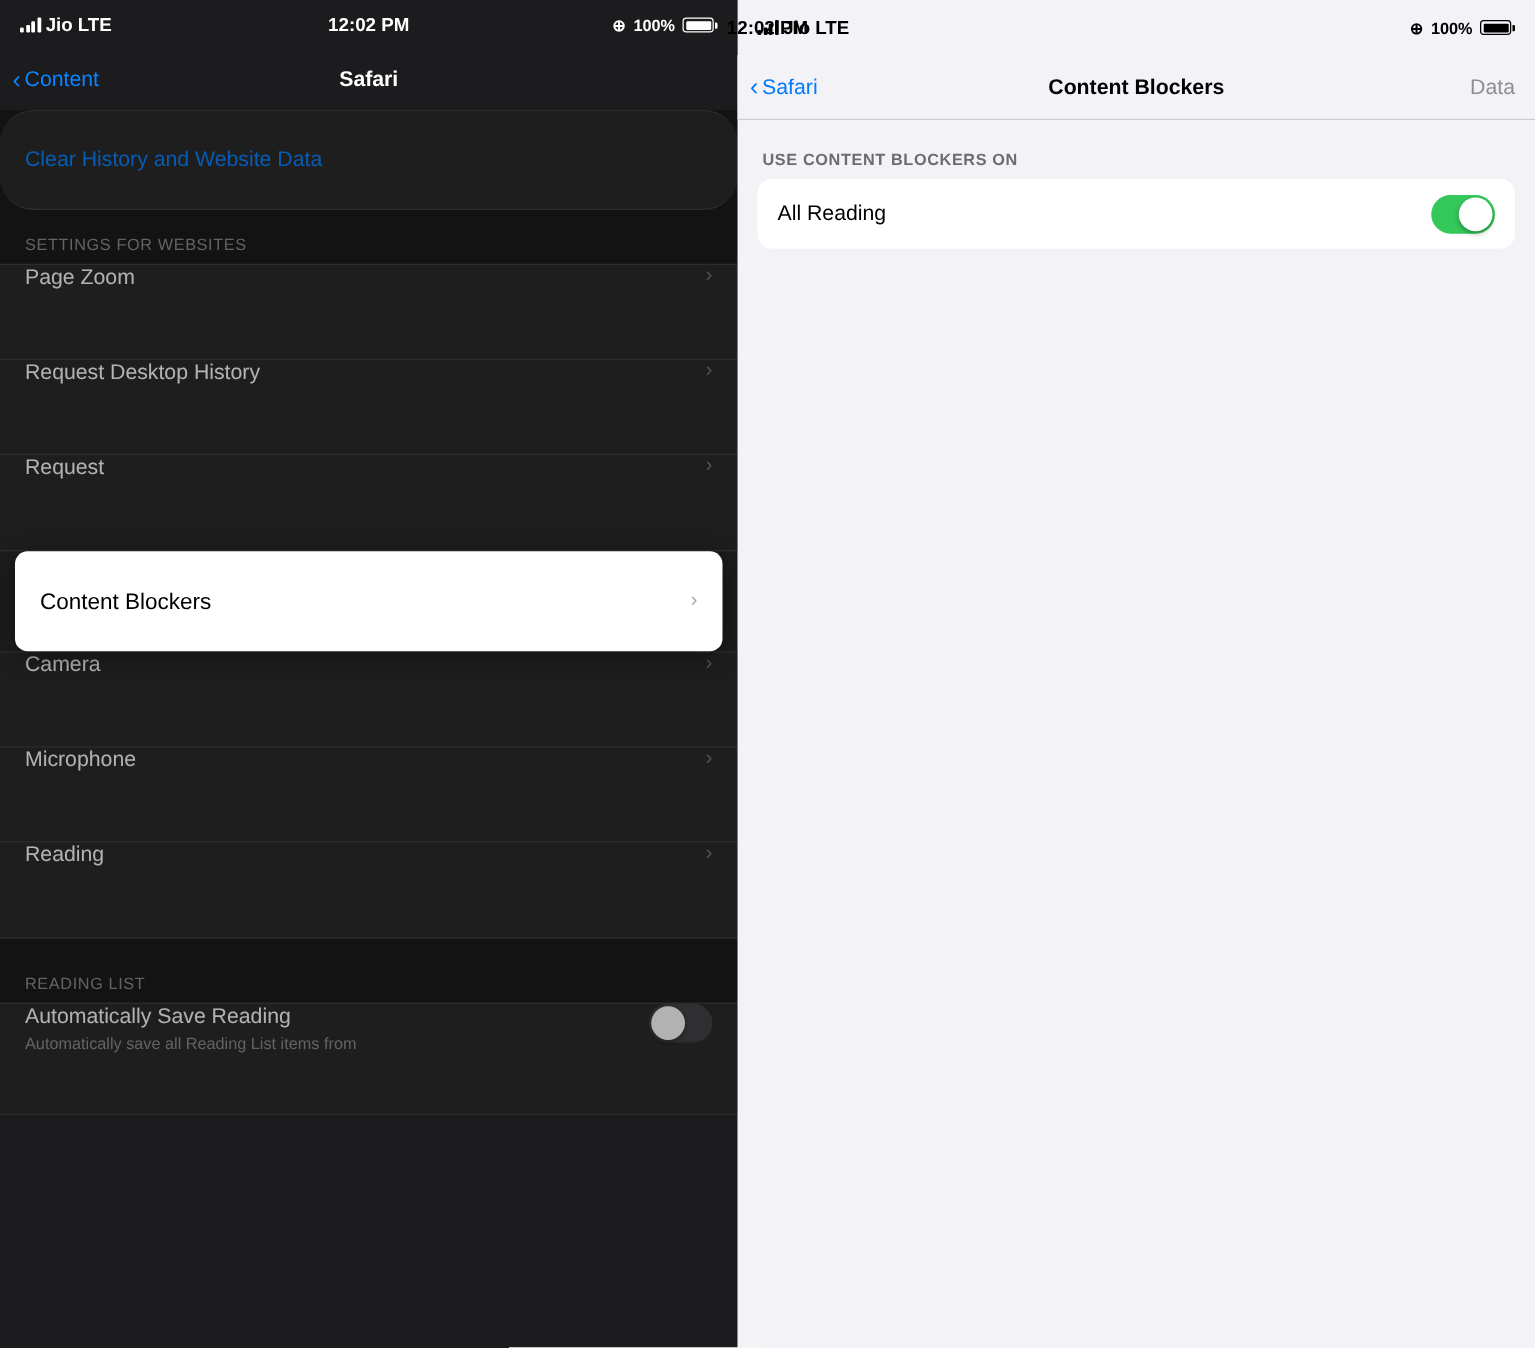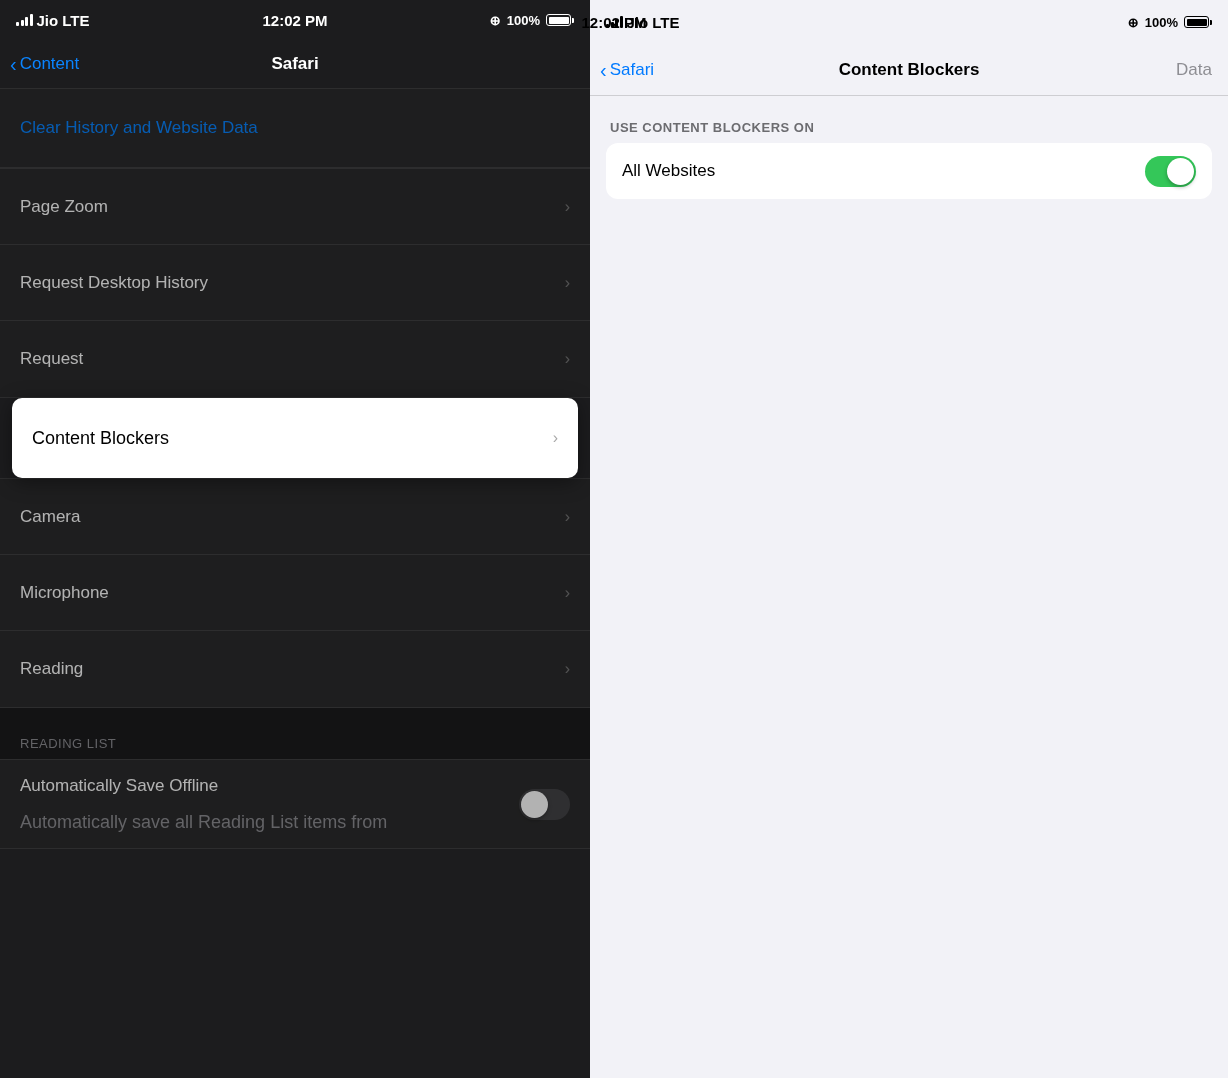--- a/index.html
+++ b/index.html
@@ -128,20 +128,21 @@
     
     .clear-history-row {
       margin: 0;
       background: rgba(255,255,255,0.07);
       padding: 0 20px;
       height: 80px;
       display: flex;
       align-items: center;
       border-top: 0.5px solid rgba(255,255,255,0.1);
       border-bottom: 0.5px solid rgba(255,255,255,0.1);
+      border-radius: 27px;
     }
     .clear-history-text {
       font-size: 17px;
       color: #0a84ff;
     }
 
     
     .section-header {
       padding: 20px 20px 8px 20px;
       font-size: 13px;
@@ -153,21 +154,21 @@
     
     .settings-group {
       background: rgba(255,255,255,0.07);
       border-top: 0.5px solid rgba(255,255,255,0.1);
       border-bottom: 0.5px solid rgba(255,255,255,0.1);
       margin-bottom: 0;
     }
     .settings-row {
       height: 76px;
       display: flex;
-      align-items: center;
+      align-items: flex-start;
       justify-content: space-between;
       padding: 0 20px;
       border-bottom: 0.5px solid rgba(255,255,255,0.1);
       position: relative;
     }
     .settings-row:last-child {
       border-bottom: none;
     }
     .settings-row-label {
       font-size: 17px;
@@ -397,20 +398,21 @@
 
     <div style="position:relative; z-index:1;">
       <div class="dim-overlay" style="z-index:2;"></div>
       <div class="clear-history-row">
         <span class="clear-history-text">Clear History and Website Data</span>
       </div>
     </div>
 
     <div style="position:relative; z-index:1;">
       <div class="dim-overlay" style="z-index:2;"></div>
+      <div class="section-header">Settings for Websites</div>
       <div class="settings-group">
         <div class="settings-row">
           <span class="settings-row-label">Page Zoom</span>
           <span class="chevron-right">›</span>
         </div>
         <div class="settings-row">
           <span class="settings-row-label">Request Desktop History</span>
           <span class="chevron-right">›</span>
         </div>
         <div class="settings-row">
@@ -444,22 +446,22 @@
         </div>
       </div>
     </div>
 
     <div style="position:relative; z-index:1;">
       <div class="dim-overlay" style="z-index:2;"></div>
       <div class="reading-section-header">Reading List</div>
       <div class="settings-group">
         <div class="settings-row" style="height:88px;">
           <div>
-            <div class="settings-row-label">Automatically Save Offline</div>
-            <div style="font-size:18px; color:#8e8e93; margin-top:16px;">Automatically save all Reading List items from</div>
+            <div class="settings-row-label">Automatically Save Reading</div>
+            <div style="font-size:13px; color:#8e8e93; margin-top:4px;">Automatically save all Reading List items from</div>
           </div>
           <div class="toggle-switch">
             <div class="toggle-knob"></div>
           </div>
         </div>
       </div>
     </div>
 
   </div>
 </div>
@@ -496,20 +498,20 @@
       <span>Safari</span>
     </div>
     <span class="right-nav-title">Content Blockers</span>
     <span class="right-nav-edit">Data</span>
   </div>
 
   <div class="right-content">
     <div class="use-blockers-header">Use Content Blockers On</div>
     <div class="right-settings-group">
       <div class="right-settings-row">
-        <span class="right-row-label">All Websites</span>
+        <span class="right-row-label">All Reading</span>
         <div class="toggle-green">
           <div class="toggle-knob"></div>
         </div>
       </div>
     </div>
   </div>
 </div>
 
 </body></html>

